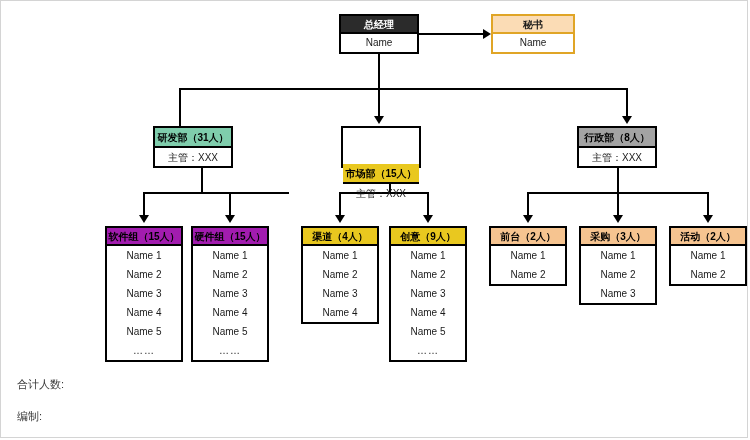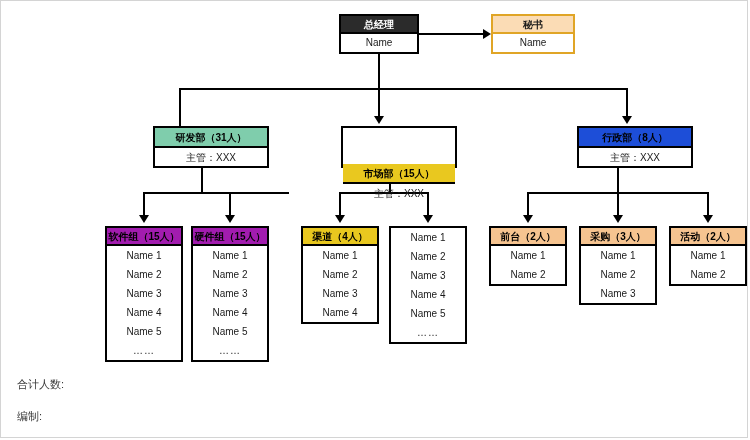--- a/index.html
+++ b/index.html
@@ -74,32 +74,32 @@
   #n-sec .hdr {
     background: #fbdcb5;
     color: #1a1a1a;
     border-bottom-color: #e0a526;
   }
   #n-sec .cell {
     line-height: 18px; height: 18px;
   }
 
   .dept {
-    width: 116px; height: 42px;
+    width: 80px; height: 42px;
   }
   .dept .hdr { height: 20px; line-height: 20px; }
   .dept .cell { height: 20px; line-height: 20px; }
 
   #n-rd   { left: 152px; top: 125px; }
   #n-mk   { left: 340px; top: 125px; }
   #n-ad   { left: 576px; top: 125px; }
 
   #n-rd .hdr { background: #7fcdac; }
   #n-mk .hdr { background: #e9c81f; margin-top: 36px; }
-  #n-ad .hdr { background: #1d4ed8; }
+  #n-ad .hdr { background: #a3a3a3; }
 
   .leaf { width: 78px; }
   #n-sw  { left: 104px; top: 225px; }
   #n-hw  { left: 190px; top: 225px; }
   #n-ch  { left: 300px; top: 225px; }
   #n-cr  { left: 388px; top: 225px; }
   #n-fr  { left: 488px; top: 225px; }
   #n-pu  { left: 578px; top: 225px; }
   #n-ev  { left: 668px; top: 225px; }
 
@@ -232,20 +232,21 @@
 
   <div class="node leaf" id="n-ch">
     <div class="hdr">渠道（4人）</div>
     <div class="cell">Name 1</div>
     <div class="cell">Name 2</div>
     <div class="cell">Name 3</div>
     <div class="cell">Name 4</div>
   </div>
 
   <div class="node leaf" id="n-cr">
+    <div class="hdr">创意（9人）</div>
     <div class="cell">Name 1</div>
     <div class="cell">Name 2</div>
     <div class="cell">Name 3</div>
     <div class="cell">Name 4</div>
     <div class="cell">Name 5</div>
     <div class="cell dots">……</div>
   </div>
 
   <div class="node leaf" id="n-fr">
     <div class="hdr">前台（2人）</div>

